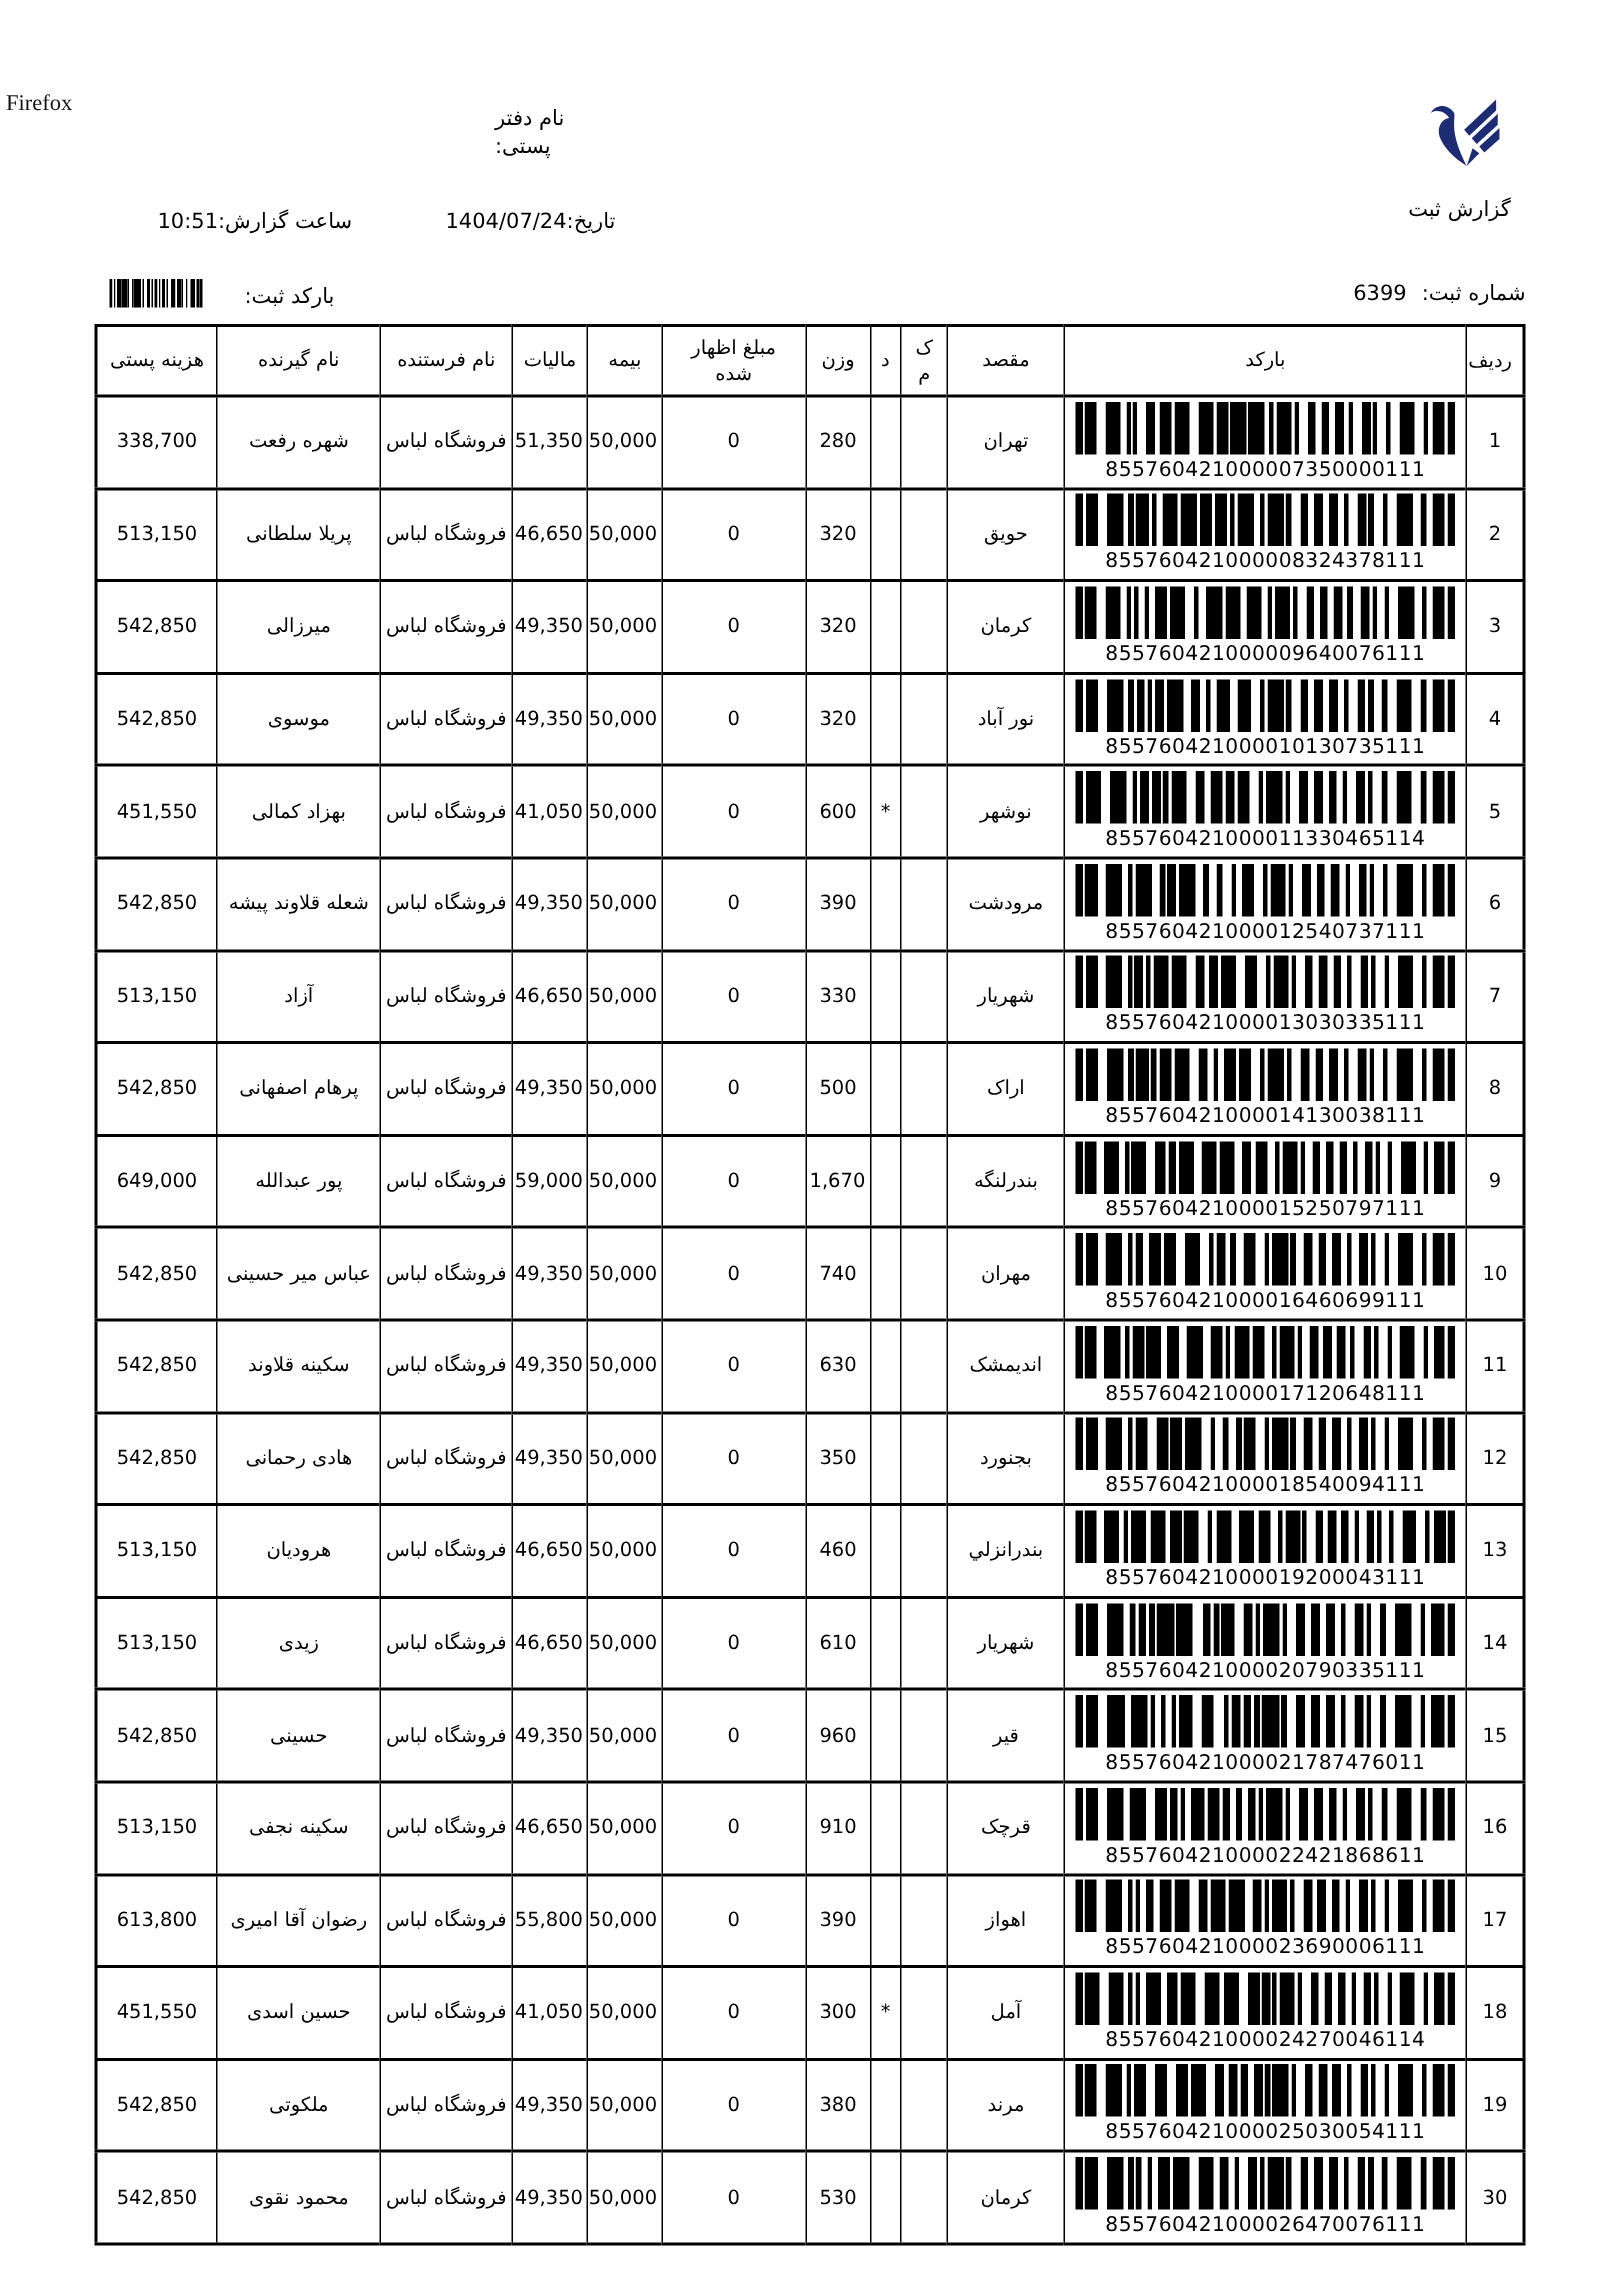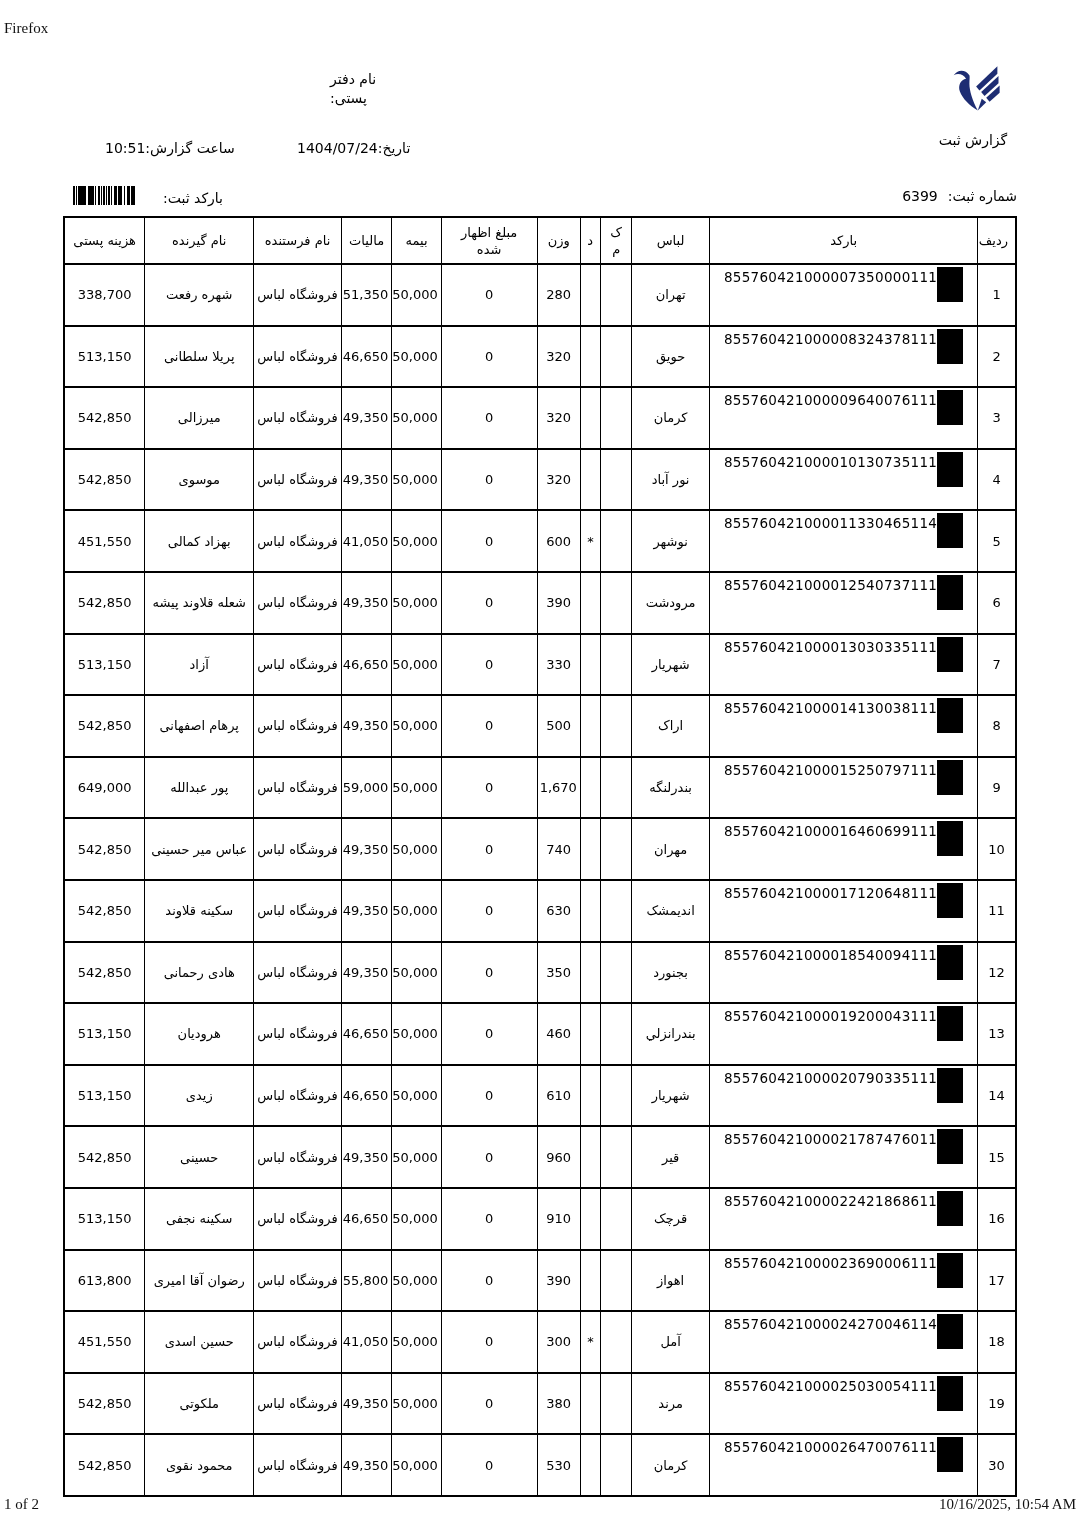--- a/index.html
+++ b/index.html
@@ -1,18 +1,18 @@
 <!DOCTYPE html>
 <html lang="fa"><head>
 <meta charset="utf-8">
 <style>
   html,body{margin:0;padding:0;background:#fff;}
   .page{position:relative;width:1080px;height:1525px;background:#fff;overflow:hidden;
         font-family:"DejaVu Sans",sans-serif;color:#000;}
-  .serif{font-family:"Liberation Serif",serif;font-size:15px;color:#111;}
+  .serif{font-family:"Liberation Serif",serif;font-size:15px;color:#111;margin-top:41px;}
   .abs{position:absolute;}
   .fa14{font-size:14px;line-height:19px;}
   
   .chrome-left{left:4px;top:20px;}
   .chrome-right{right:4px;top:20px;direction:ltr;}
   .foot-left{left:4px;top:1496px;}
   .foot-right{right:4px;top:1496px;direction:ltr;}
   
   .office-label{left:330px;top:70px;width:78px;direction:rtl;text-align:left;}
   .office-value{left:58px;top:70px;width:240px;direction:rtl;text-align:center;}
@@ -30,21 +30,21 @@
   .reg-barcode{left:73px;top:186px;width:62px;height:19px;display:flex;align-items:stretch;}
   
   .report-table{position:absolute;left:63px;top:216px;width:954px;border-collapse:collapse;
                 table-layout:fixed;direction:rtl;}
   .report-table th,.report-table td{
       border:1px solid #000;border-top:2px solid #000;border-bottom:2px solid #000;
       text-align:center;vertical-align:middle;font-size:13px;line-height:17px;
       padding:0 3px;overflow:hidden;}
   .report-table th{height:45px;font-weight:normal;padding:0 7px;}
   .report-table td{height:59.6px;}
-  .bc-wrap{display:flex;justify-content:center;height:100%;padding:2px 4px;box-sizing:border-box;}
+  .bc-wrap{display:flex;flex-direction:column;justify-content:center;height:100%;padding:2px 4px;box-sizing:border-box;}
   .bc-bars{display:flex;height:35px;align-items:stretch;}
   .bar{background:#000;min-width:1px;}
   .gap{background:#fff;}
   .bc-num{direction:ltr;text-align:center;font-size:13.5px;padding-top:2px;letter-spacing:.3px;}
 </style>
 </head>
 <body>
 
 <div class="page">
 
@@ -129,21 +129,21 @@
         <col style="width:49px">
         <col style="width:50px">
       <col style="width:87px">
         <col style="width:108px">
         <col style="width:80px">
     </colgroup>
     <thead>
       <tr>
           <th>ردیف</th>
           <th>بارکد</th>
-          <th>لباس</th>
+          <th>مقصد</th>
           <th>ک م</th>
           <th>د</th>
           <th>وزن</th>
           <th>مبلغ اظهار شده</th>
           <th>بیمه</th>
           <th>مالیات</th>
           <th>نام فرستنده</th>
           <th>نام گیرنده</th>
           <th>هزینه پستی</th>
         </tr>

